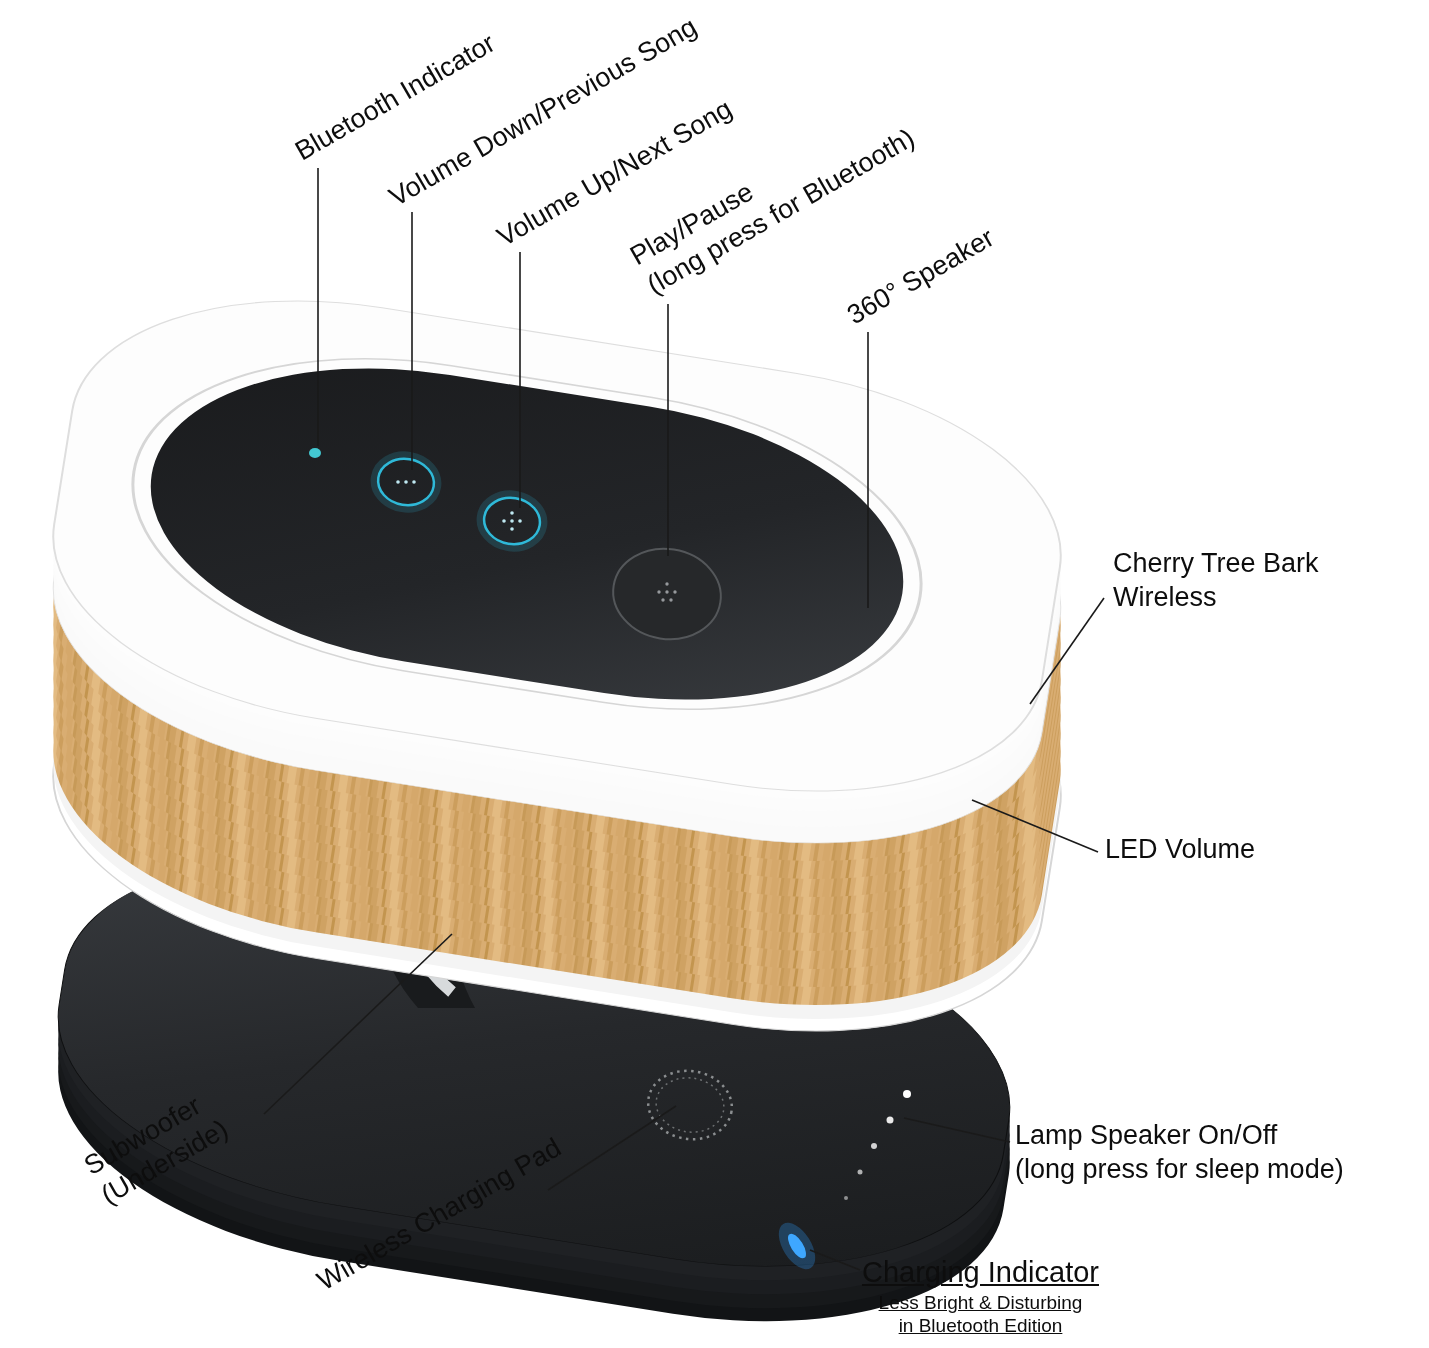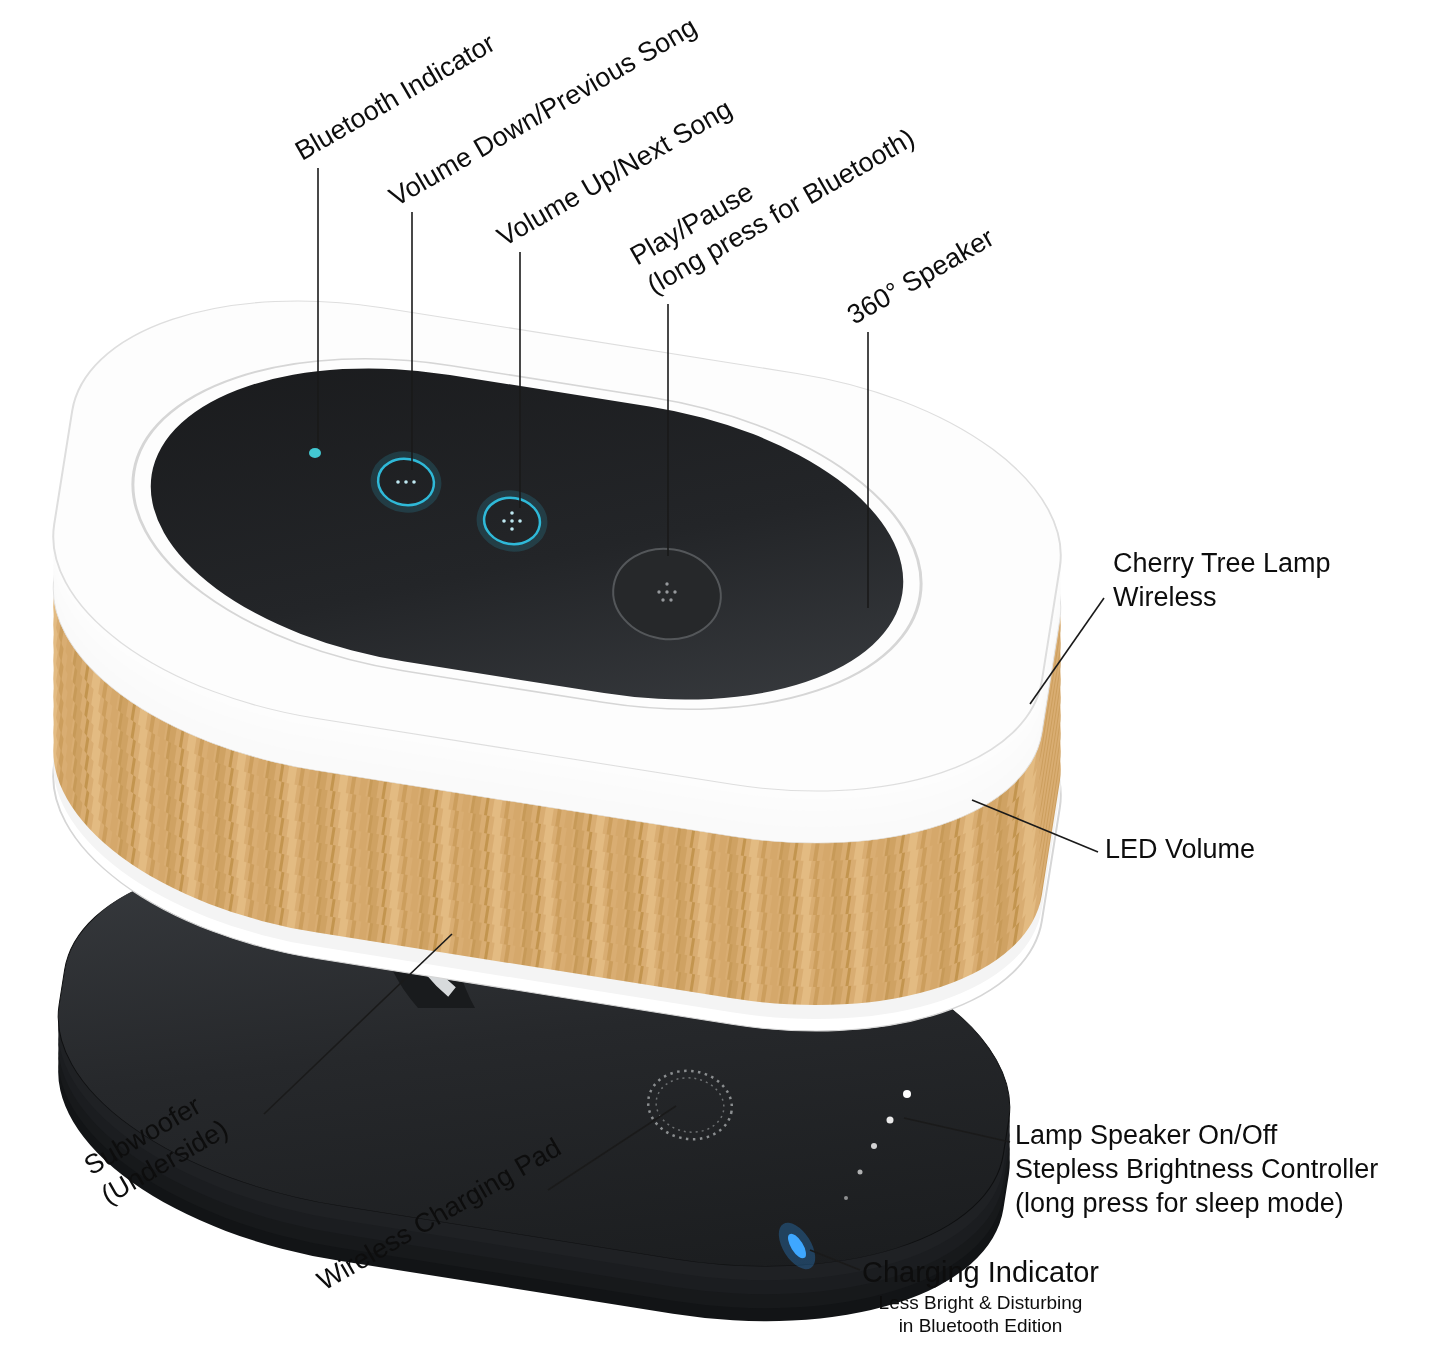--- a/index.html
+++ b/index.html
@@ -9,21 +9,21 @@
     font-family:"Liberation Sans",sans-serif;
   }
   svg.art{position:absolute;left:0;top:0;}
   .lbl{
     position:absolute;font-size:27px;line-height:1.26;
     white-space:nowrap;color:#0d0d0d;
   }
   .rot{transform:rotate(-30deg);transform-origin:0 100%;}
   .lbl .sub{font-size:19px;}
   .lbl .big{font-size:29px;}
-  .center{text-align:center;}
+  .center{text-align:center;text-decoration:underline;}
 </style>
 </head>
 <body>
 
 <div class="stage">
 
   <svg class="art" width="1429" height="1348" viewBox="0 0 1429 1348">
     <defs>
       <pattern id="wood" width="52" height="52" patternUnits="userSpaceOnUse">
         <rect width="52" height="52" fill="#d9ad72"></rect>
@@ -159,29 +159,28 @@
   <div class="lbl rot" style="left:508px;top:220px">Volume Up/Next Song</div>
 
   <div class="lbl rot" style="left:658px;top:234px">
     <div>Play/Pause</div>
     <div>(long press for Bluetooth)</div>
   </div>
 
   <div class="lbl rot" style="left:858px;top:298px">360° Speaker</div>
 
   <div class="lbl" style="left:1113px;top:546px">
-    <div>Cherry Tree Lamp</div>
+    <div>Cherry Tree Bark</div>
     <div>Wireless</div>
   </div>
 
   <div class="lbl" style="left:1105px;top:832px">LED Volume</div>
 
   <div class="lbl" style="left:1015px;top:1118px">
     <div>Lamp Speaker On/Off</div>
-    <div>Stepless Brightness Controller</div>
     <div>(long press for sleep mode)</div>
   </div>
 
   <div class="lbl center" style="left:862px;top:1254px">
     <div class="big">Charging Indicator</div>
     <div class="sub">Less Bright &amp; Disturbing</div>
     <div class="sub">in Bluetooth Edition</div>
   </div>
 
   <div class="lbl rot" style="left:112px;top:1144px">

